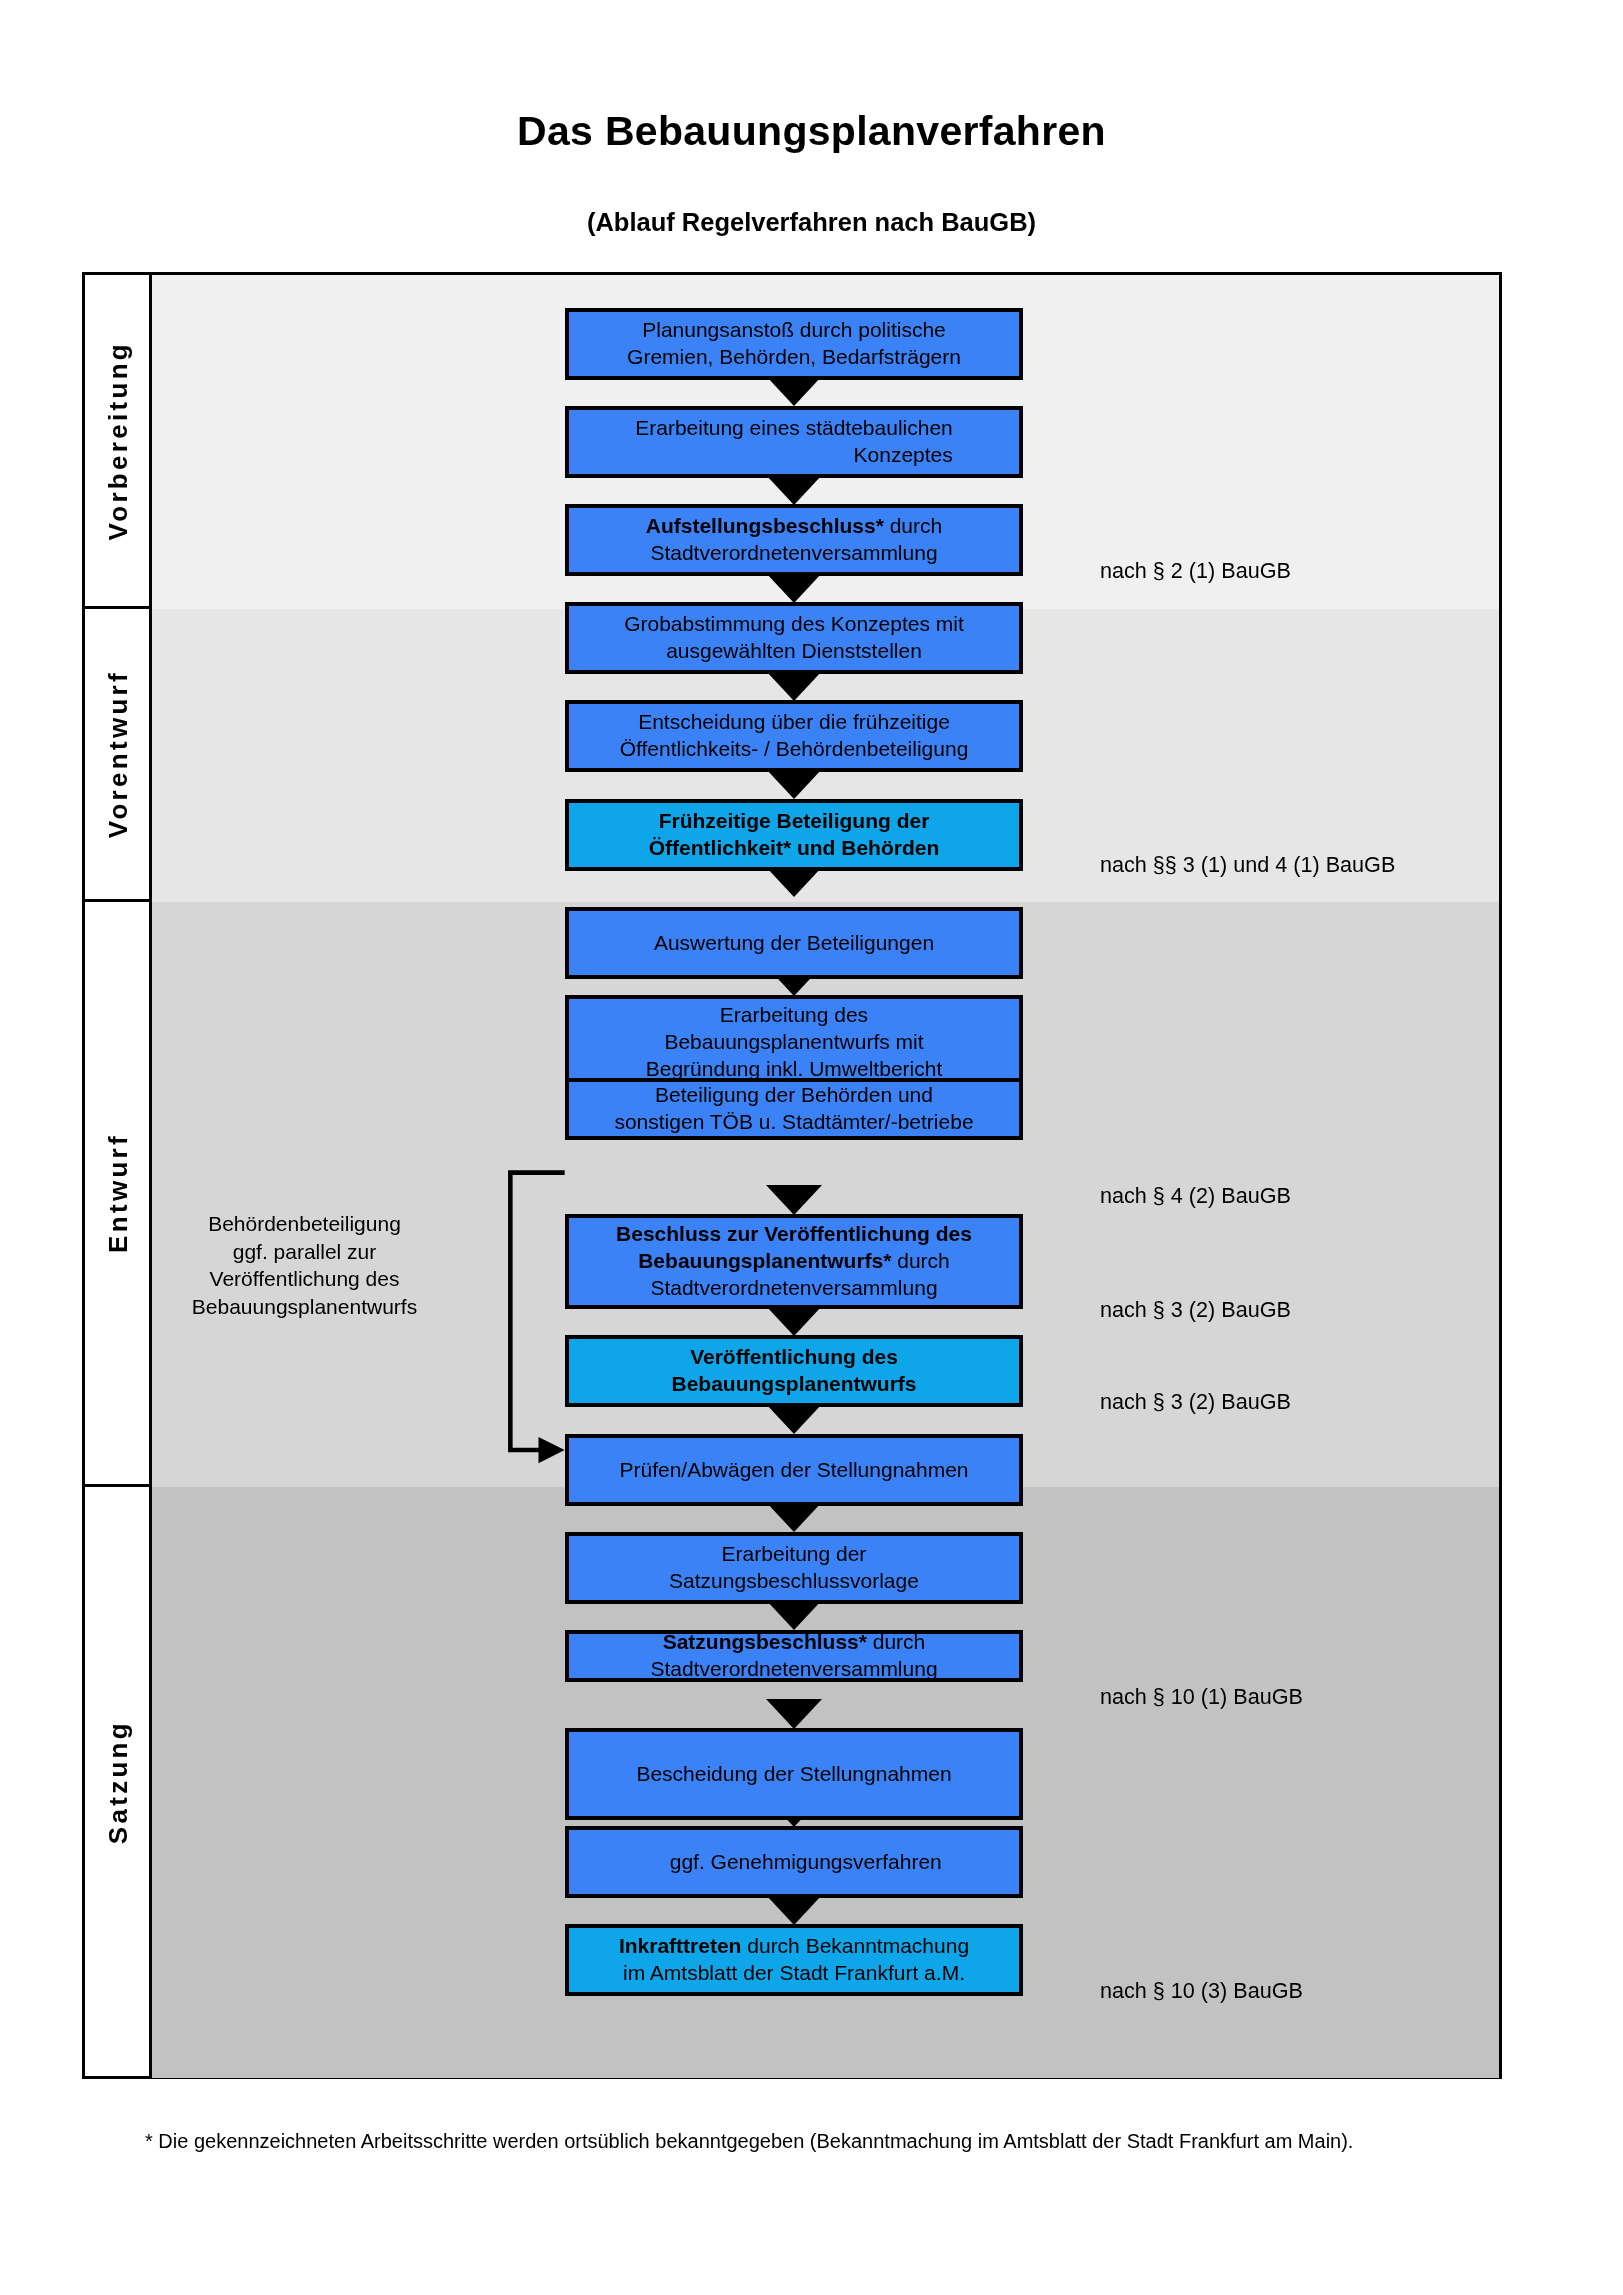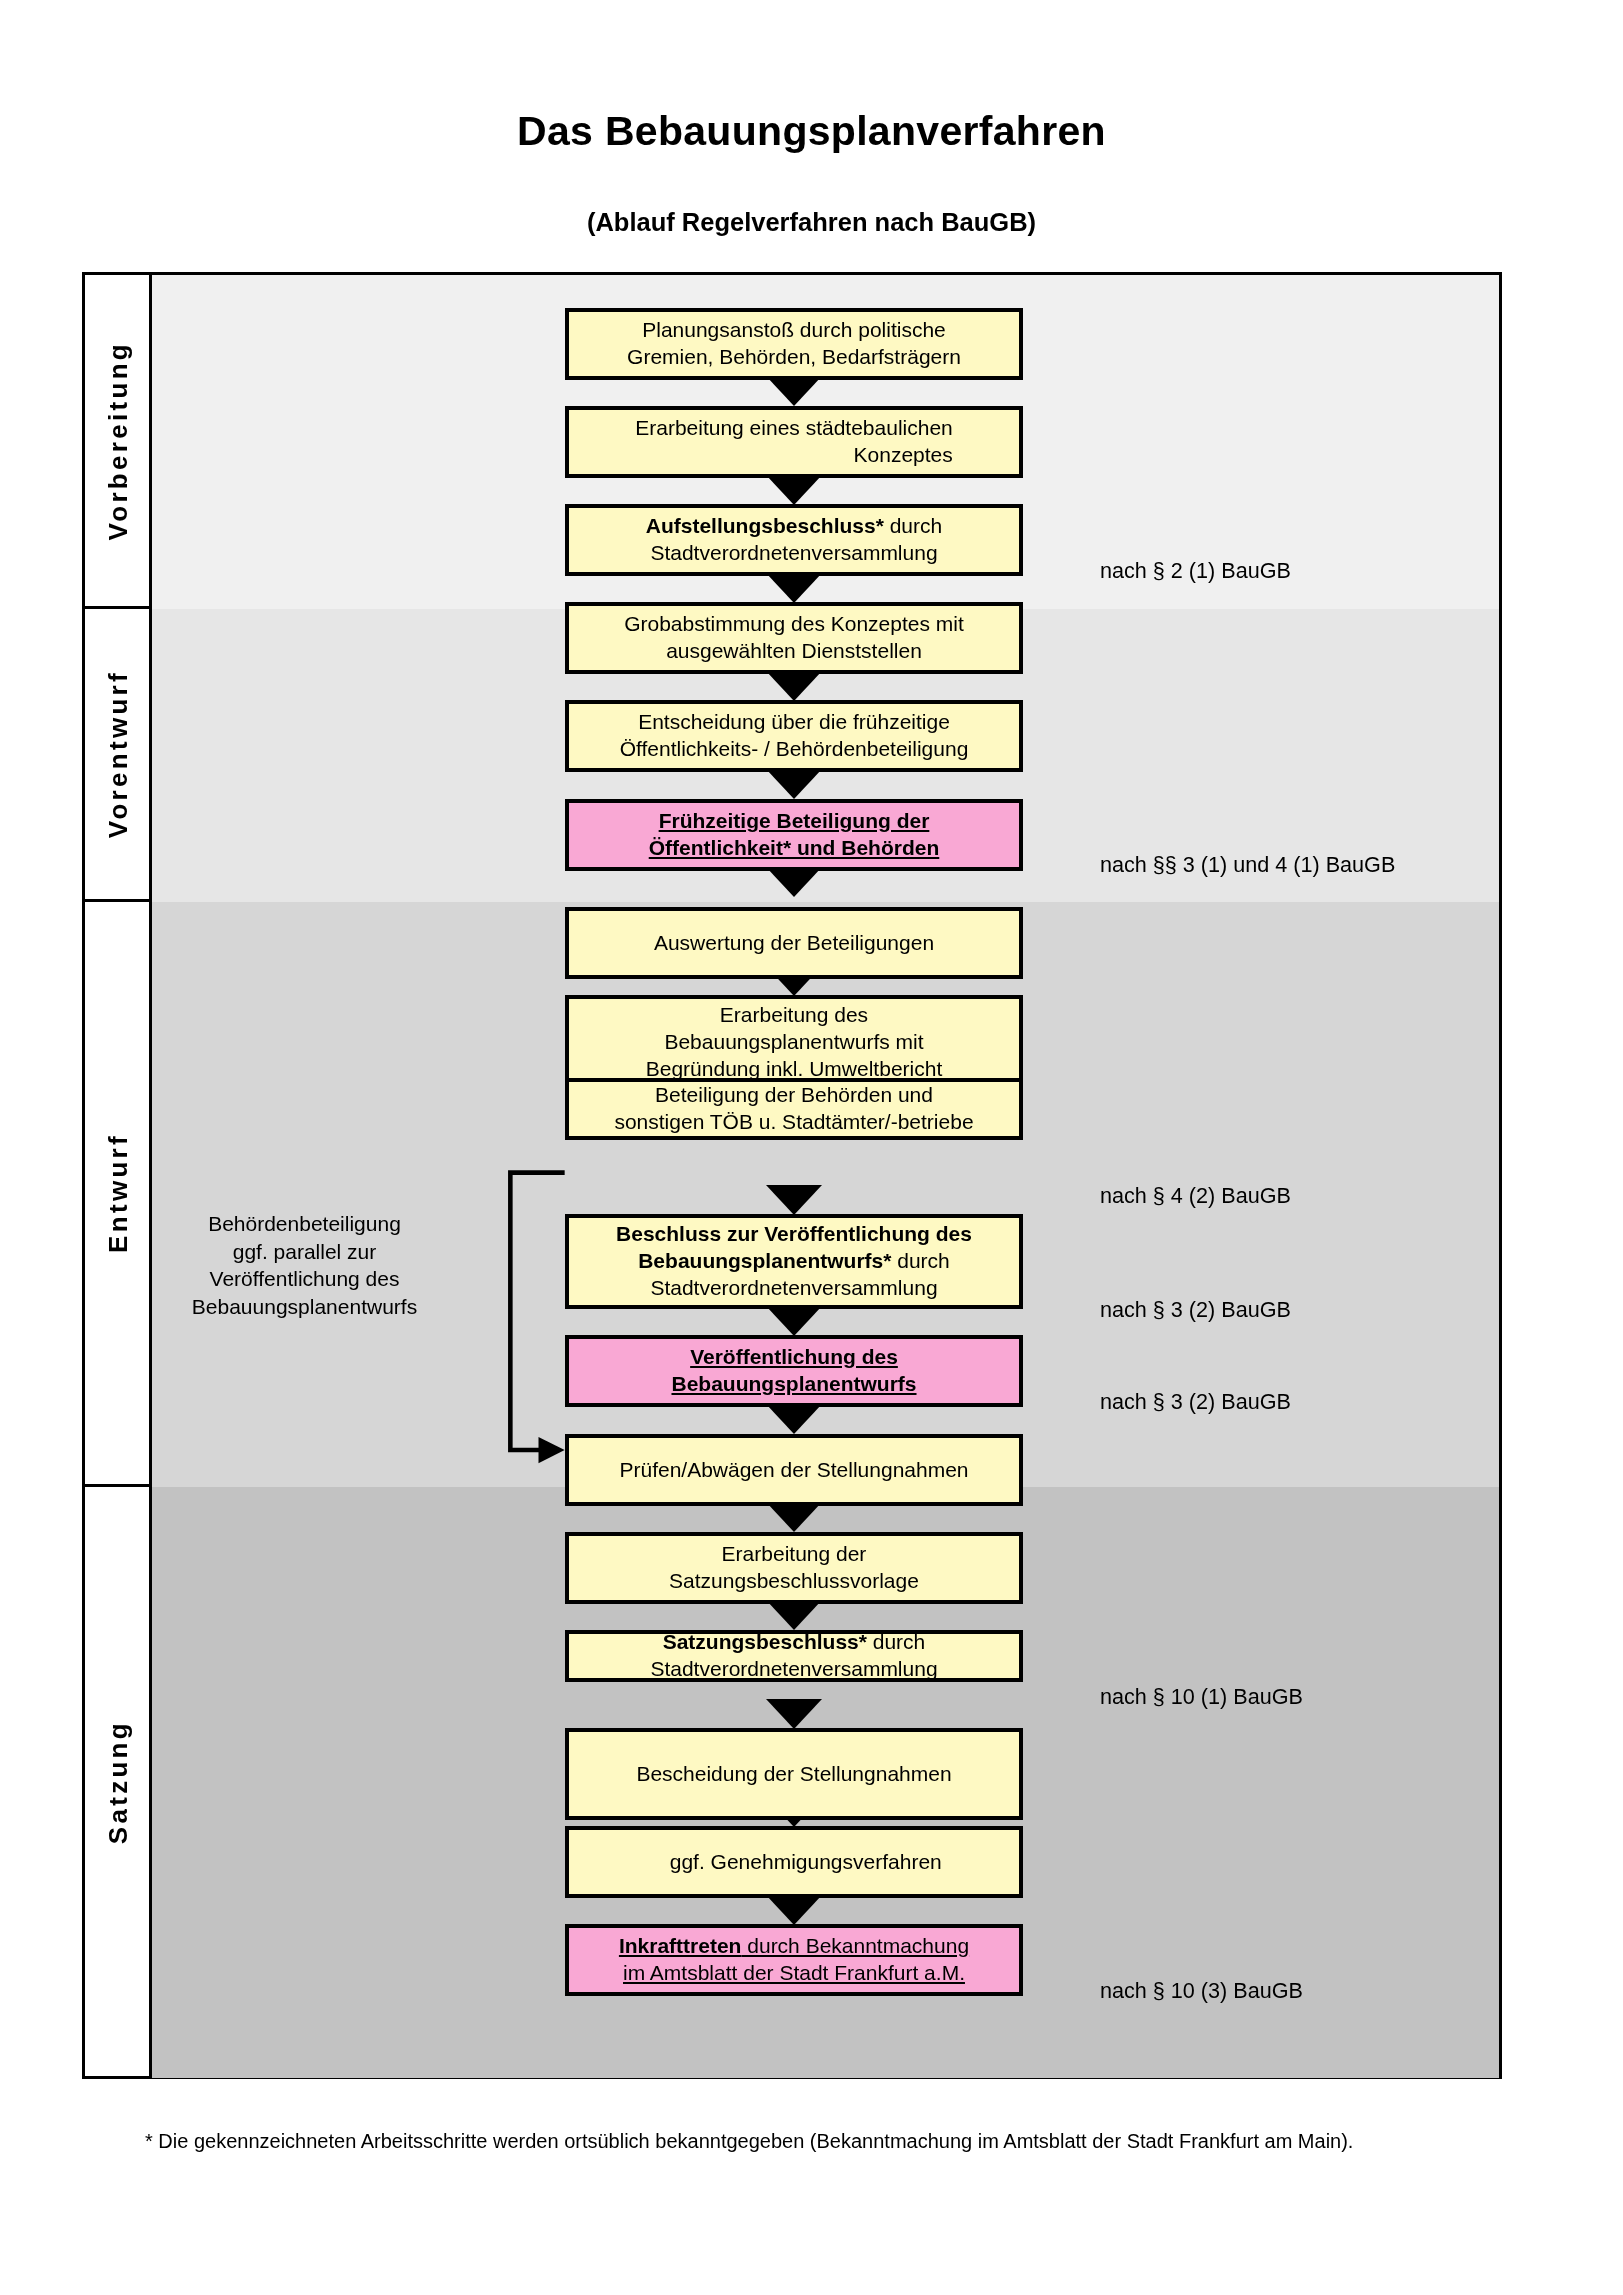--- a/index.html
+++ b/index.html
@@ -22,24 +22,24 @@
                display:flex;align-items:center;justify-content:center;}
   .phase-label.divider{border-bottom:3.3px solid #000;}
   .phase-label span{writing-mode:vertical-rl;transform:rotate(180deg);
                     font-size:26px;font-weight:bold;letter-spacing:3.3px;white-space:nowrap;}
 
   
   .band{position:absolute;left:67px;right:0;}
 
   
   .fbox{position:absolute;left:480px;width:458px;box-sizing:border-box;
-        border:4.6px solid #000;background:#fef9c3;
+        border:4.6px solid #000;background:#3b82f6;
         display:flex;align-items:center;justify-content:center;text-align:center;
         font-size:21px;line-height:1.28;padding:2.6px 6.5px;z-index:3;}
-  .fbox.blue{background:#f9a8d4;text-decoration:underline;}
+  .fbox.blue{background:#0ea5e9;}
   .fbox b{font-weight:bold;}
 
   
   .arrow{position:absolute;left:681px;width:0;height:0;
          border-left:28px solid transparent;border-right:28px solid transparent;
          border-top:30px solid #000;z-index:2;}
 
   
   .ref{position:absolute;left:1015px;font-size:21.6px;white-space:nowrap;z-index:3;}
 

